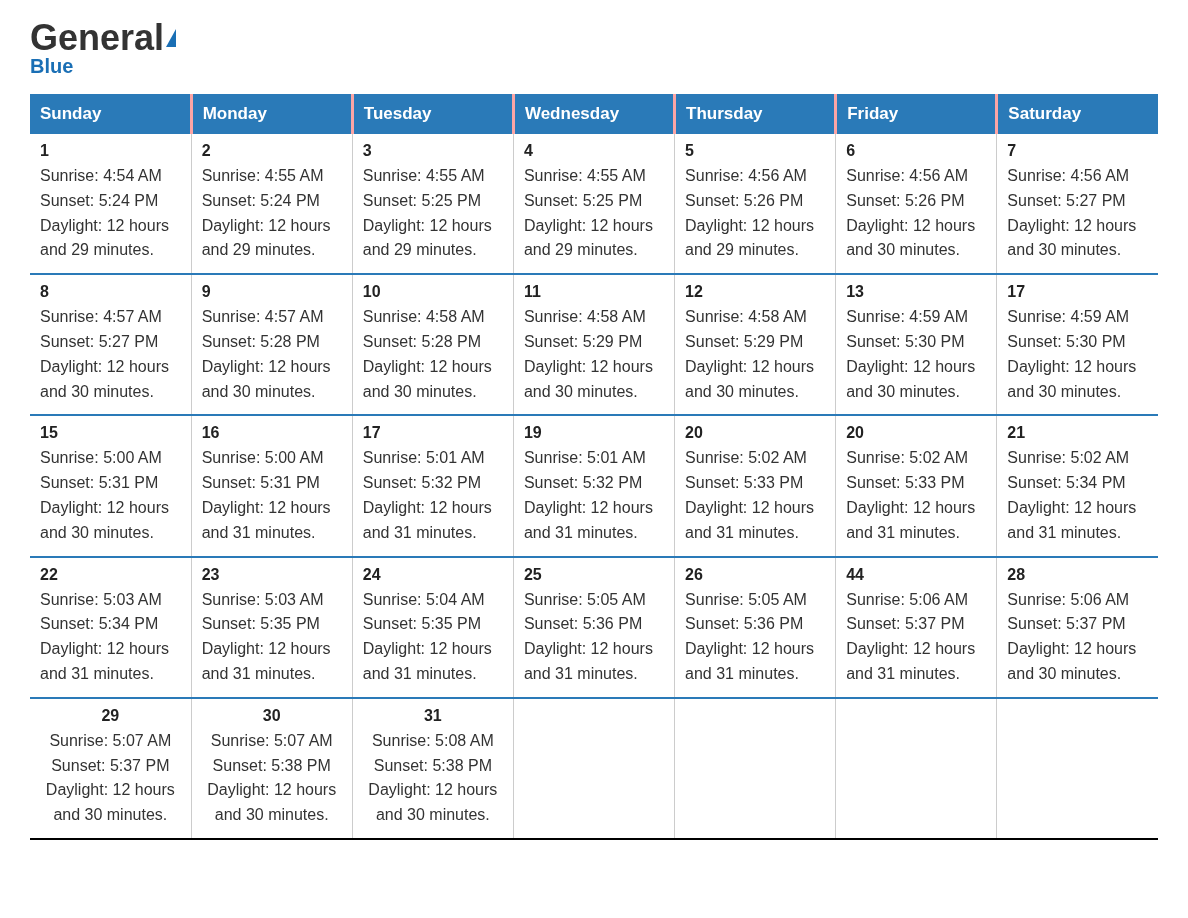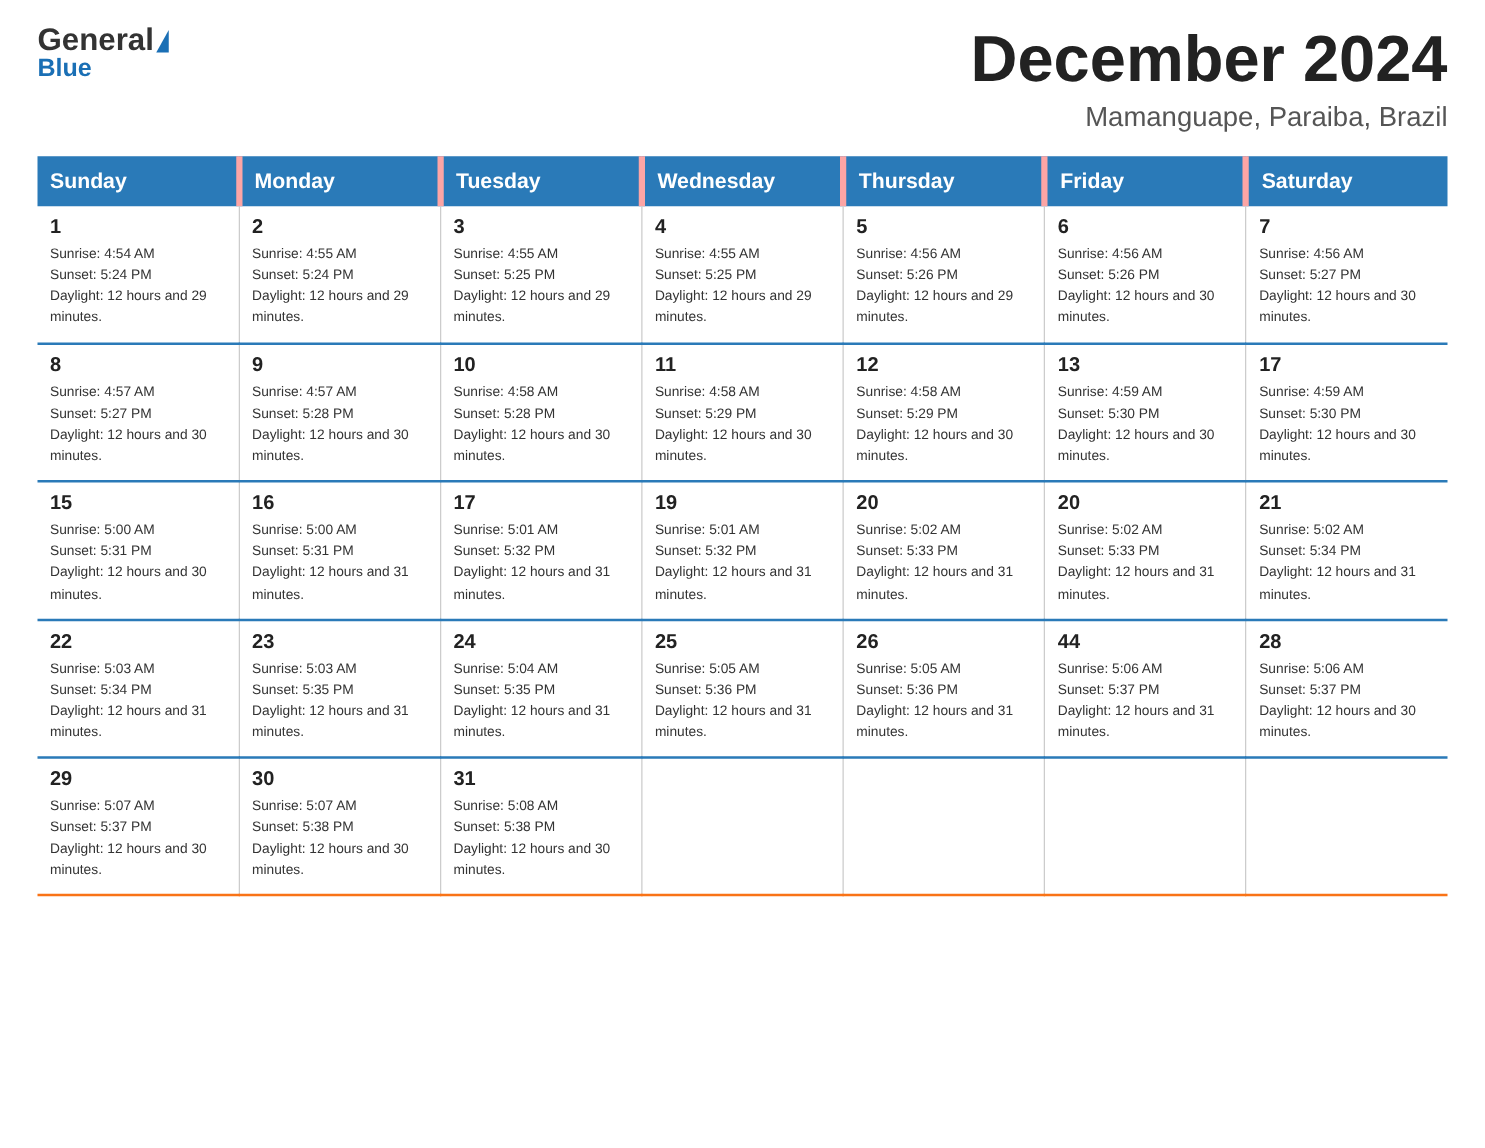--- a/index.html
+++ b/index.html
@@ -15,21 +15,21 @@
       justify-content: space-between;
       align-items: flex-start;
       margin-bottom: 18px;
     }
     .logo {
       display: flex;
       flex-direction: column;
       align-items: flex-start;
     }
     .logo-general {
-      font-size: 25px;
+      font-size: 36px;
       font-weight: bold;
       color: #333;
       line-height: 1;
     }
     .logo-blue {
       font-size: 20px;
       font-weight: bold;
       color: #1a6fb5;
       line-height: 1;
     }
@@ -65,21 +65,21 @@
       border-collapse: collapse;
       table-layout: fixed;
     }
     thead tr th {
       background-color: #2a7ab8;
       color: #fff;
       font-size: 17px;
       font-weight: bold;
       padding: 10px 10px;
       text-align: left;
-      border-right: 5px solid #fca5a5;
+      border-right: 3px solid #fca5a5;
     }
     thead tr th:last-child {
       border-right: none;
     }
     tbody tr {
       border-bottom: 2px solid #2a7ab8;
     }
     tbody tr td {
       vertical-align: top;
       padding: 8px 10px 10px 10px;
@@ -92,42 +92,39 @@
     tbody tr td:last-child {
       border-right: none;
     }
     .day-number {
       font-size: 16px;
       font-weight: bold;
       color: #222;
       margin-bottom: 4px;
     }
     .day-info {
-      font-size: 11px;
+      font-size: 16px;
       color: #333;
       line-height: 1.55;
     }
     tbody tr:last-child {
-      border-bottom: 2px solid #f97316;
+      border-bottom: 2px solid #000000;
+      text-align: center;
     }
   </style>
 </head>
 <body>
 
 <div class="header">
   <div class="logo">
     <div class="logo-general-row">
       <span class="logo-general">General</span>
       <span class="logo-triangle"></span>
     </div>
     <span class="logo-blue">Blue</span>
-  </div>
-  <div class="title-area">
-    <div class="month-title">December 2024</div>
-    <div class="location">Mamanguape, Paraiba, Brazil</div>
   </div>
 </div>
 
 <table>
   <thead>
     <tr>
     <th>Sunday</th>
         <th>Monday</th>
         <th>Tuesday</th>
         <th>Wednesday</th>

